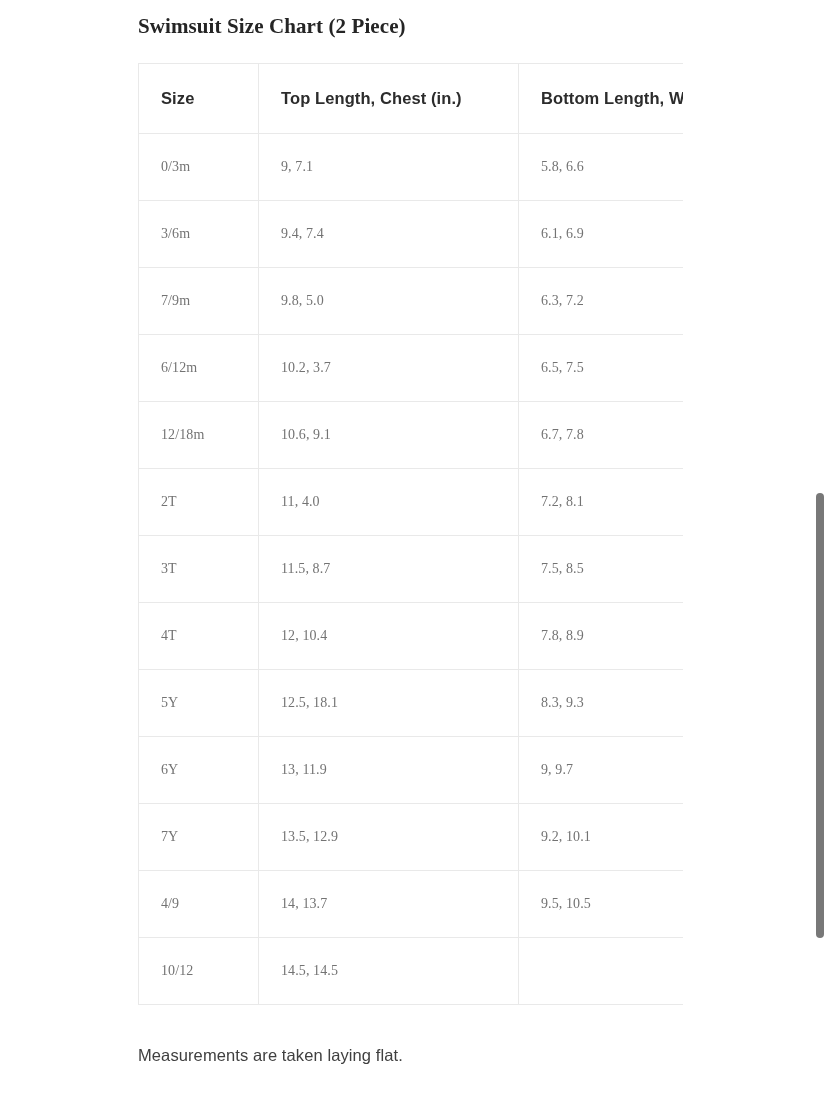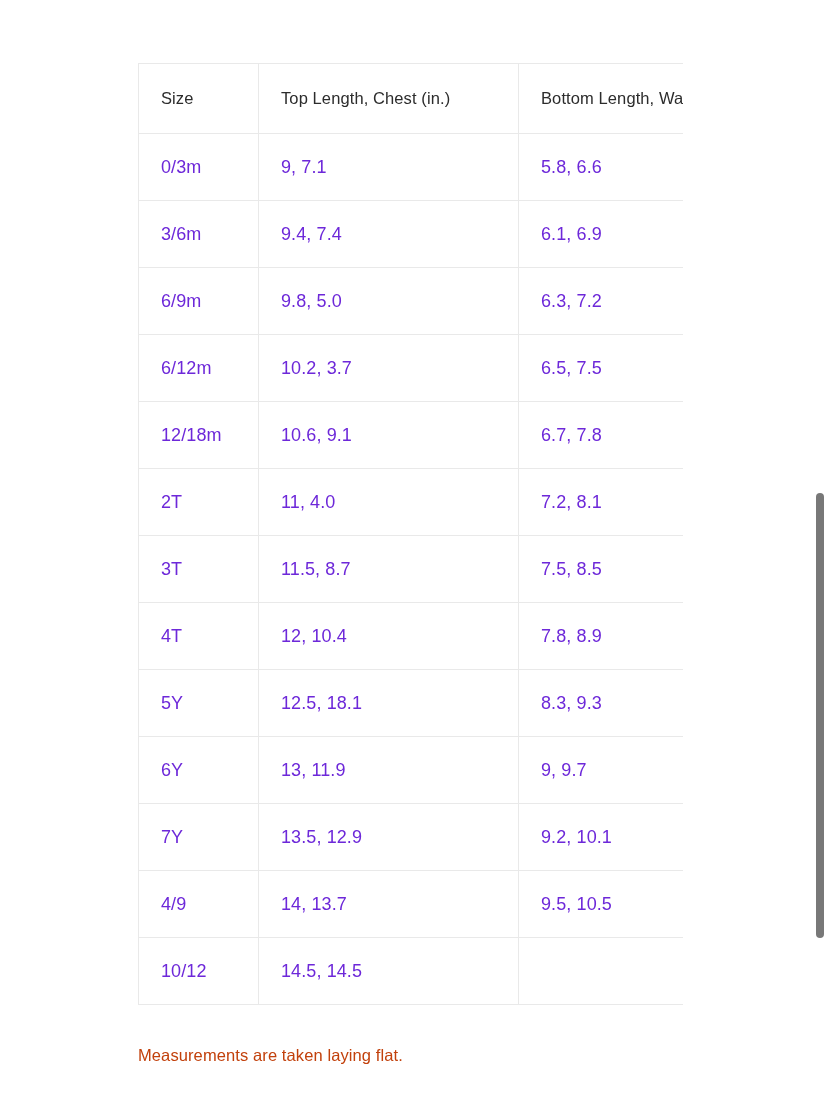--- a/index.html
+++ b/index.html
@@ -64,40 +64,41 @@
     text-align: left;
     vertical-align: middle;
     padding: 0 0 0 22px;
     height: 67px;
     box-sizing: border-box;
     white-space: nowrap;
   }
 
   table.size-chart thead th {
     height: 70px;
-    font-weight: normal;
+    font-weight: bold;
     font-size: 16.5px;
     color: #2c2c2c;
     letter-spacing: 0.1px;
   }
 
   table.size-chart tbody td {
     font-weight: normal;
-    font-size: 18px;
-    color: #6d28d9;
-    letter-spacing: 0.1px;
+    font-size: 14px;
+    color: #737373;
+    letter-spacing: 0.1px;
+    font-family: Liberation Serif, serif;
   }
 
   .footnote {
     position: absolute;
     left: 138px;
     top: 1044px;
     font-size: 16.5px;
     line-height: 22px;
-    color: #c2410c;
+    color: #404040;
     letter-spacing: 0.1px;
     white-space: nowrap;
   }
 
   
   .scrollbar-track {
     position: absolute;
     right: 0;
     top: 0;
     width: 16px;
@@ -112,20 +113,21 @@
     height: 445px;
     background: #787878;
     border-radius: 4px;
   }
 </style>
 </head>
 <body>
 
 <div id="page">
 
+  <div class="title">Swimsuit Size Chart (2 Piece)</div>
 
   <div class="table-viewport">
     <table class="size-chart">
       <colgroup>
         <col class="c-size">
         <col class="c-top">
         <col class="c-bottom">
       </colgroup>
       <thead>
         <tr>
@@ -139,21 +141,21 @@
           <td>0/3m</td>
           <td>9, 7.1</td>
           <td>5.8, 6.6</td>
         </tr>
         <tr>
           <td>3/6m</td>
           <td>9.4, 7.4</td>
           <td>6.1, 6.9</td>
         </tr>
         <tr>
-          <td>6/9m</td>
+          <td>7/9m</td>
           <td>9.8, 5.0</td>
           <td>6.3, 7.2</td>
         </tr>
         <tr>
           <td>6/12m</td>
           <td>10.2, 3.7</td>
           <td>6.5, 7.5</td>
         </tr>
         <tr>
           <td>12/18m</td>

